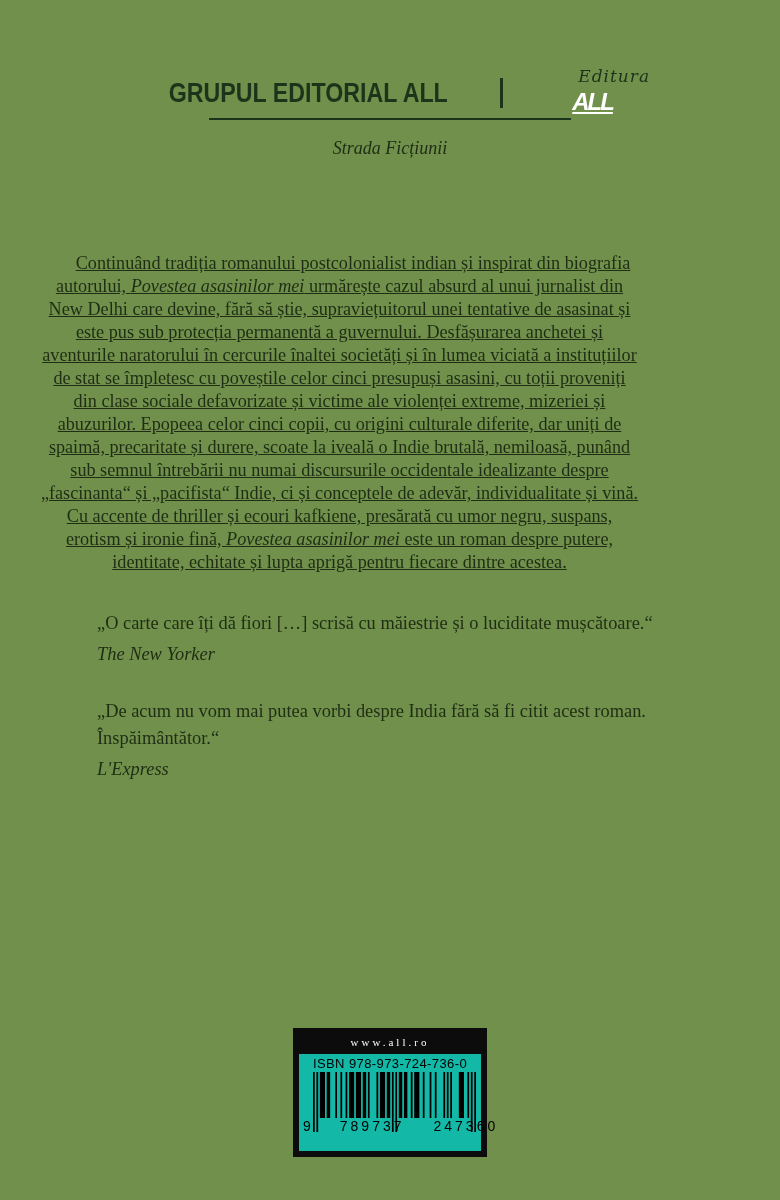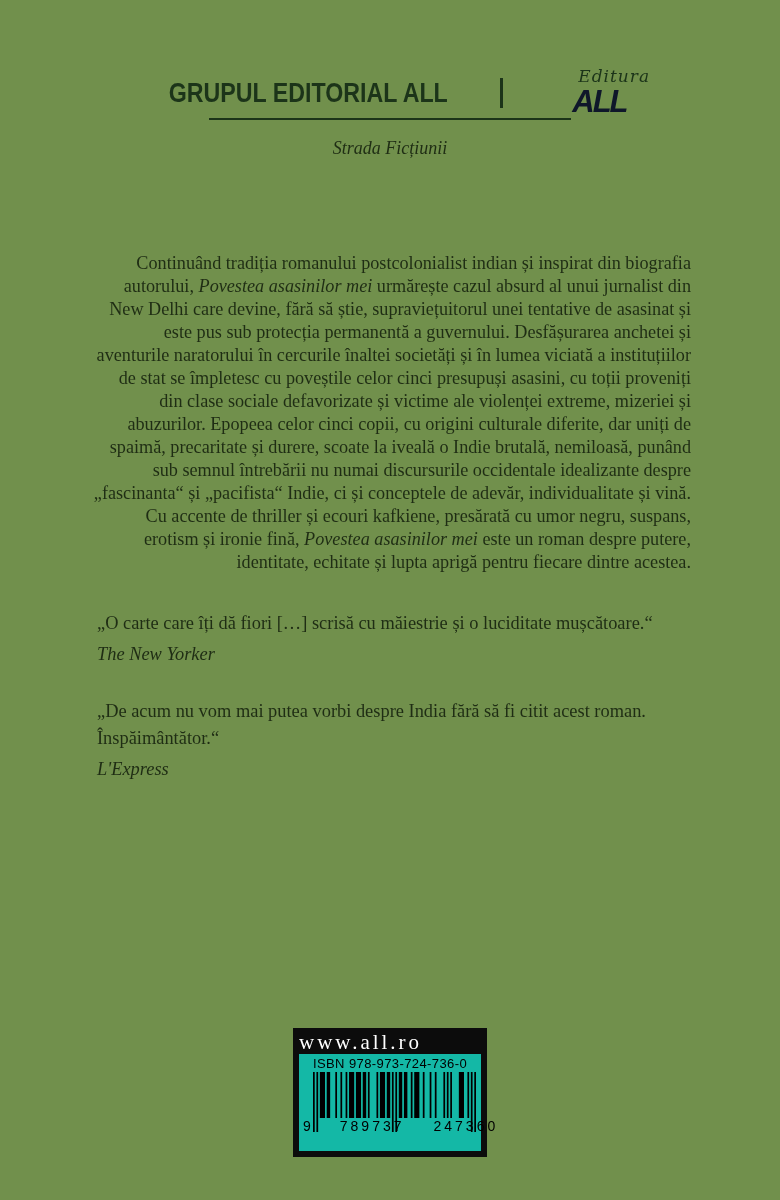--- a/index.html
+++ b/index.html
@@ -33,36 +33,36 @@
   .pub-logo { position: relative; width: 64px; height: 46px; margin-left: 37px; }
   .logo-script {
     position: absolute; top: -4px; left: 8px;
     font-family: "DejaVu Serif", serif; font-style: italic;
     font-size: 17px; color: var(--header_dark); letter-spacing: 1px;
   }
   .logo-all {
     position: absolute; bottom: 0px; left: 2px;
     font-family: "Liberation Sans", sans-serif;
     font-weight: bold; font-style: italic;
-    font-size: 31px; line-height: 28px;
-    color: #0f172a; letter-spacing: -2px;
+    font-size: 24px; line-height: 28px;
+    color: #ffffff; letter-spacing: -2px; text-decoration: underline;
   }
   .pub-rule { width: 362px; height: 2px; background: var(--header_dark); margin: 2px auto 0; }
 
   .collection {
     text-align: center; font-style: italic;
     font-size: 18px; line-height: 32px; margin-top: 12px;
     color: var(--text_dark);
   }
 
   
   .synopsis {
-    width: 599px; margin: 88px 0 0 92px;
+    width: 599px; margin: 88px 0 0 40px;
     font-size: 18.2px; line-height: 23px;
-    text-indent: 27px; text-align: right;
+    text-indent: 27px; text-align: center; text-decoration: underline;
   }
   .synopsis i { font-style: italic; }
 
   
   .quotes { width: 599px; margin-left: 97px; font-size: 18.4px; }
   .quote-text { line-height: 27px; margin: 0; }
   .attribution {
     text-align: left; font-style: italic;
     line-height: 27px; margin-top: 4px; padding-right: 14px;
   }
@@ -71,23 +71,23 @@
   .quote-2 { margin-top: 30px; }
   .quote-3 { margin-top: 12px; }
   .quote-4 { margin-top: 40px; }
 
   
   .barcode-block {
     position: absolute; left: 293px; top: 1028px; width: 194px;
     background: #0c0c0c; padding: 2px 6px 6px;
   }
   .site {
-    color: #ffffff; text-align: left;
+    color: #ffffff; text-align: center;
     font-family: "Liberation Serif", serif;
-    font-size: 21px; line-height: 24px; letter-spacing: 3px;
+    font-size: 11px; line-height: 24px; letter-spacing: 3px;
   }
   .white-box { background: #14b8a6; padding: 2px 4px 19px; }
   .isbn {
     font-family: "Liberation Sans", sans-serif;
     font-size: 13px; line-height: 15px; text-align: center;
     color: #000000; letter-spacing: 0.4px; white-space: nowrap;
   }
   .bars-wrap { position: relative; height: 60px; margin-top: 1px; }
   .bars-svg-holder { position: absolute; left: 10px; right: 1px; top: 0; bottom: 0; }
   .bars-svg-holder svg { width: 100%; height: 100%; display: block; }

